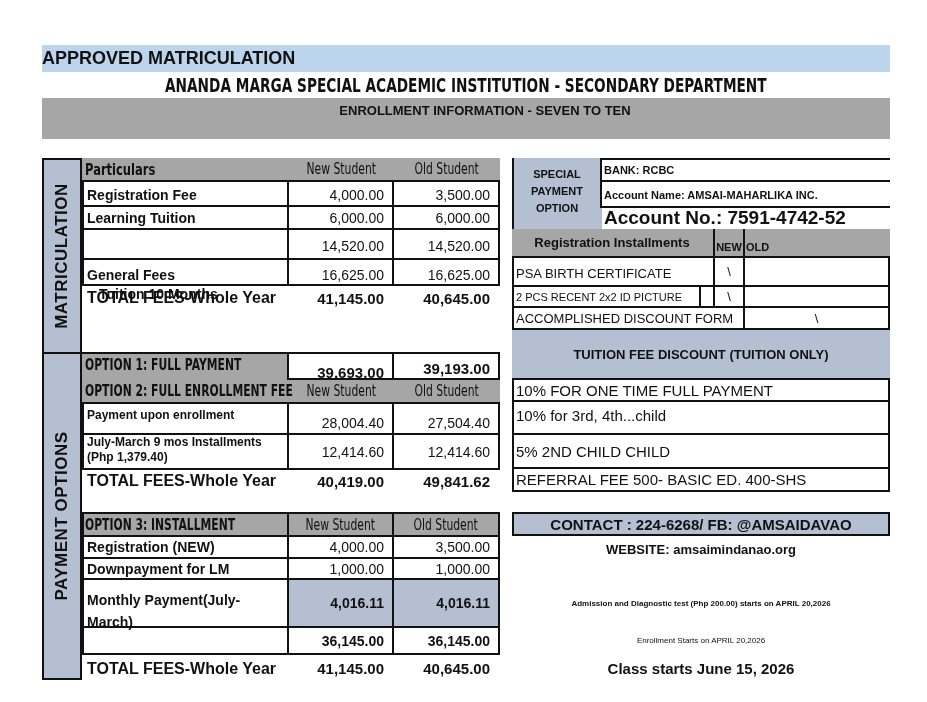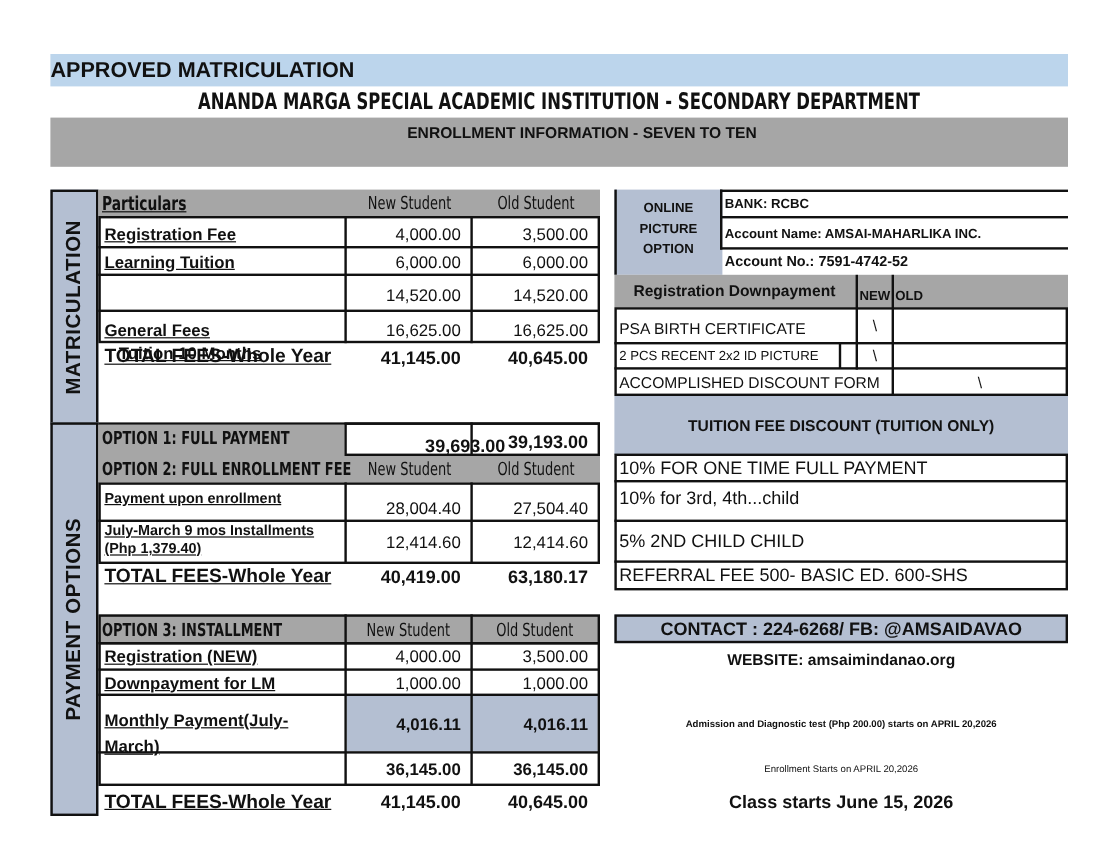--- a/index.html
+++ b/index.html
@@ -8,21 +8,21 @@
   .banner1 { left: 42px; top: 45px; width: 848px; height: 27px; background: #bcd5ec; text-align: left; font-weight: bold; font-size: 18px; line-height: 27px; }
   .banner2 { left: 42px; top: 72px; width: 848px; height: 26px; text-align: center; font-weight: bold; font-size: 19px; line-height: 26px; }
   .banner2 span { display: inline-block; transform: scaleX(0.72); font-family: "DejaVu Sans", sans-serif; }
   .banner3 { left: 42px; top: 98px; width: 848px; height: 41px; background: #a6a6a6; text-align: center; font-weight: bold; font-size: 13px; padding-left: 38px; }
   .banner3 div { height: 25px; line-height: 25px; }
 
   .vlabel { background: #b4bfd2; border: 2px solid #111; }
   .vlabel span { position: absolute; left: 50%; top: 50%; transform: translate(-50%,-50%) rotate(-90deg); white-space: nowrap; font-weight: bold; font-size: 17px; letter-spacing: 0.5px; }
 
   .cell { position: absolute; font-size: 14px; display: flex; align-items: center; }
-  .lbl { padding-left: 3px; font-weight: bold; text-decoration: underline; }
+  .lbl { padding-left: 3px; font-weight: bold; }
   .num { justify-content: flex-end; padding-right: 8px; }
   .grayhdr { background: #a6a6a6; }
   .bx { border: 2px solid #111; }
   .condtxt { display: inline-block; transform: scaleX(0.72); transform-origin: left center; font-family: "DejaVu Sans", sans-serif; font-weight: bold; white-space: nowrap; }
   .condhdr { display: inline-block; transform: scaleX(0.72); transform-origin: center center; font-family: "DejaVu Sans", sans-serif; white-space: nowrap; font-size: 15px; }
   .hline { position: absolute; height: 2px; background: #111; }
   .vline { position: absolute; width: 2px; background: #111; }
   .blue { background: #b4bfd2; }
 </style>
 </head>
@@ -87,21 +87,21 @@
   </div>
 </div>
 
 <div>
   <div class="hline" style="left:82px; top:352px; width:418px;"></div>
   <div class="cell grayhdr" style="left:82px; top:354px; width:205px; height:26px; padding-left:3px; align-items:flex-start; padding-top:2px;">
       <span class="condtxt" style="font-size:15px;">OPTION 1: FULL PAYMENT</span>
     </div>
   <div class="abs bx" style="left:287px; top:352px; width:213px; height:28px;"></div>
   <div class="vline" style="left:392px; top:352px; height:28px;"></div>
-  <div class="cell num" style="left:289px; top:360px; width:103px; height:24px; font-weight:bold; font-size:15px;margin-left:37px;">39,693.00</div>
+  <div class="cell num" style="left:289px; top:360px; width:103px; height:24px; font-weight:bold; font-size:15px;">39,693.00</div>
   <div class="cell num" style="left:394px; top:356px; width:104px; height:24px; font-weight:bold; font-size:15px;">39,193.00</div>
 </div>
 
 <div>
   <div class="cell grayhdr" style="left:82px; top:380px; width:418px; height:22px;"></div>
   <div class="cell" style="left:85px; top:380px; width:205px; height:22px;">
       <span class="condtxt" style="font-size:15px;">OPTION 2: FULL ENROLLMENT FEE</span>
     </div>
   <div class="cell" style="left:289px; top:380px; width:105px; height:22px; justify-content:center;">
       <span class="condhdr">New Student</span>
@@ -121,21 +121,21 @@
     <div class="cell num" style="left:394px; top:412px; width:104px; height:22px;">27,504.40</div>
   </div>
   <div>
     <div class="cell lbl" style="left:84px; top:435px; width:202px; height:33px; font-size:12px; line-height:15px; align-items:flex-start;">July-March 9 mos Installments (Php 1,379.40)</div>
     <div class="cell num" style="left:289px; top:435px; width:103px; height:33px;">12,414.60</div>
     <div class="cell num" style="left:394px; top:435px; width:104px; height:33px;">12,414.60</div>
   </div>
   <div>
     <div class="cell lbl" style="left:84px; top:470px; width:205px; height:22px; font-size:16px;">TOTAL FEES-Whole Year</div>
     <div class="cell num" style="left:289px; top:470px; width:103px; height:22px; font-weight:bold; font-size:15px;">40,419.00</div>
-    <div class="cell num" style="left:394px; top:470px; width:104px; height:22px; font-weight:bold; font-size:15px;">63,180.17</div>
+    <div class="cell num" style="left:394px; top:470px; width:104px; height:22px; font-weight:bold; font-size:15px;">49,841.62</div>
   </div>
 </div>
 
 <div>
   <div class="abs bx grayhdr" style="left:82px; top:512px; width:418px; height:25px;"></div>
   <div class="vline" style="left:287px; top:512px; height:25px;"></div>
   <div class="vline" style="left:392px; top:512px; height:25px;"></div>
   <div class="cell" style="left:85px; top:514px; width:200px; height:21px;">
       <span class="condtxt" style="font-size:15px;">OPTION 3: INSTALLMENT</span>
     </div>
@@ -176,34 +176,34 @@
   </div>
   <div>
     <div class="cell lbl" style="left:84px; top:657px; width:205px; height:23px; font-size:16px;">TOTAL FEES-Whole Year</div>
     <div class="cell num" style="left:289px; top:657px; width:103px; height:23px; font-weight:bold; font-size:15px;">41,145.00</div>
     <div class="cell num" style="left:394px; top:657px; width:104px; height:23px; font-weight:bold; font-size:15px;">40,645.00</div>
   </div>
 </div>
 
 <div>
   <div class="abs blue" style="left:512px; top:158px; width:90px; height:71px;"></div>
-  <div class="abs" style="left:512px; top:166px; width:90px; height:55px; font-size:11px; font-weight:bold; text-align:center; line-height:17px; padding:0 12px;">ONLINE PICTURE OPTION</div>
+  <div class="abs" style="left:512px; top:166px; width:90px; height:55px; font-size:11px; font-weight:bold; text-align:center; line-height:17px; padding:0 12px;">SPECIAL PAYMENT OPTION</div>
   <div class="vline" style="left:512px; top:158px; height:71px;"></div>
   <div class="vline" style="left:600px; top:158px; height:50px;"></div>
   <div class="hline" style="left:600px; top:158px; width:290px;"></div>
   <div class="hline" style="left:600px; top:180px; width:290px;"></div>
   <div class="hline" style="left:600px; top:206px; width:290px;"></div>
   <div class="cell" style="left:604px; top:160px; width:280px; height:20px; font-size:11px; font-weight:bold;">BANK: RCBC</div>
   <div class="cell" style="left:604px; top:184px; width:280px; height:22px; font-size:11px; font-weight:bold;">Account Name: AMSAI-MAHARLIKA INC.</div>
-  <div class="cell" style="left:604px; top:208px; width:280px; height:20px; font-size:12px; font-weight:bold;">Account No.: 7591-4742-52</div>
+  <div class="cell" style="left:604px; top:208px; width:280px; height:20px; font-size:19px; font-weight:bold;">Account No.: 7591-4742-52</div>
 </div>
 
 <div>
   <div class="abs grayhdr" style="left:512px; top:229px; width:378px; height:27px;"></div>
-  <div class="cell" style="left:512px; top:229px; width:200px; height:27px; justify-content:center; font-weight:bold; font-size:13px;">Registration Downpayment</div>
+  <div class="cell" style="left:512px; top:229px; width:200px; height:27px; justify-content:center; font-weight:bold; font-size:13px;">Registration Installments</div>
   <div class="vline" style="left:713px; top:229px; height:79px;"></div>
   <div class="vline" style="left:743px; top:229px; height:100px;"></div>
   <div class="cell" style="left:715px; top:235px; width:28px; height:24px; font-size:11px; font-weight:bold; justify-content:center;">NEW</div>
   <div class="cell" style="left:746px; top:235px; width:40px; height:24px; font-size:11px; font-weight:bold;">OLD</div>
 
   <div class="abs bx" style="left:512px; top:256px; width:378px; height:74px;"></div>
   <div class="hline" style="left:512px; top:285px; width:378px;"></div>
   <div class="hline" style="left:512px; top:306px; width:378px;"></div>
   <div class="vline" style="left:699px; top:285px; height:22px;"></div>
 
@@ -226,21 +226,21 @@
 <div>
   <div class="abs blue" style="left:512px; top:330px; width:378px; height:49px;"></div>
   <div class="cell" style="left:512px; top:330px; width:378px; height:49px; justify-content:center; font-weight:bold; font-size:13px;">TUITION FEE DISCOUNT (TUITION ONLY)</div>
   <div class="abs bx" style="left:512px; top:378px; width:378px; height:114px;"></div>
   <div class="hline" style="left:512px; top:400px; width:378px;"></div>
   <div class="hline" style="left:512px; top:433px; width:378px;"></div>
   <div class="hline" style="left:512px; top:467px; width:378px;"></div>
   <div class="cell" style="left:516px; top:380px; width:370px; height:20px; font-size:15px;">10% FOR ONE TIME FULL PAYMENT</div>
   <div class="cell" style="left:516px; top:402px; width:370px; height:26px; font-size:15px;">10% for 3rd, 4th...child</div>
   <div class="cell" style="left:516px; top:438px; width:370px; height:26px; font-size:15px;">5% 2ND CHILD CHILD</div>
-  <div class="cell" style="left:516px; top:469px; width:370px; height:21px; font-size:15px;">REFERRAL FEE 500- BASIC ED. 600-SHS</div>
+  <div class="cell" style="left:516px; top:469px; width:370px; height:21px; font-size:15px;">REFERRAL FEE 500- BASIC ED. 400-SHS</div>
 </div>
 
 <div class="abs bx blue" style="left:512px; top:512px; width:378px; height:24px;"></div>
 <div class="cell" style="left:512px; top:512px; width:378px; height:24px; justify-content:center; font-weight:bold; font-size:15px;">CONTACT : 224-6268/ FB: @AMSAIDAVAO</div>
 <div class="cell" style="left:512px; top:538px; width:378px; height:22px; justify-content:center; font-weight:bold; font-size:13px;">WEBSITE: amsaimindanao.org</div>
 
 <div class="cell" style="left:512px; top:594px; width:378px; height:18px; justify-content:center; font-weight:bold; font-size:8px;">Admission and Diagnostic test (Php 200.00) starts on APRIL 20,2026</div>
 <div class="cell" style="left:512px; top:632px; width:378px; height:16px; justify-content:center; font-weight:normal; font-size:8px;">Enrollment Starts on APRIL 20,2026</div>
 <div class="cell" style="left:512px; top:656px; width:378px; height:24px; justify-content:center; font-weight:bold; font-size:15px;">Class starts June 15, 2026</div>
 

